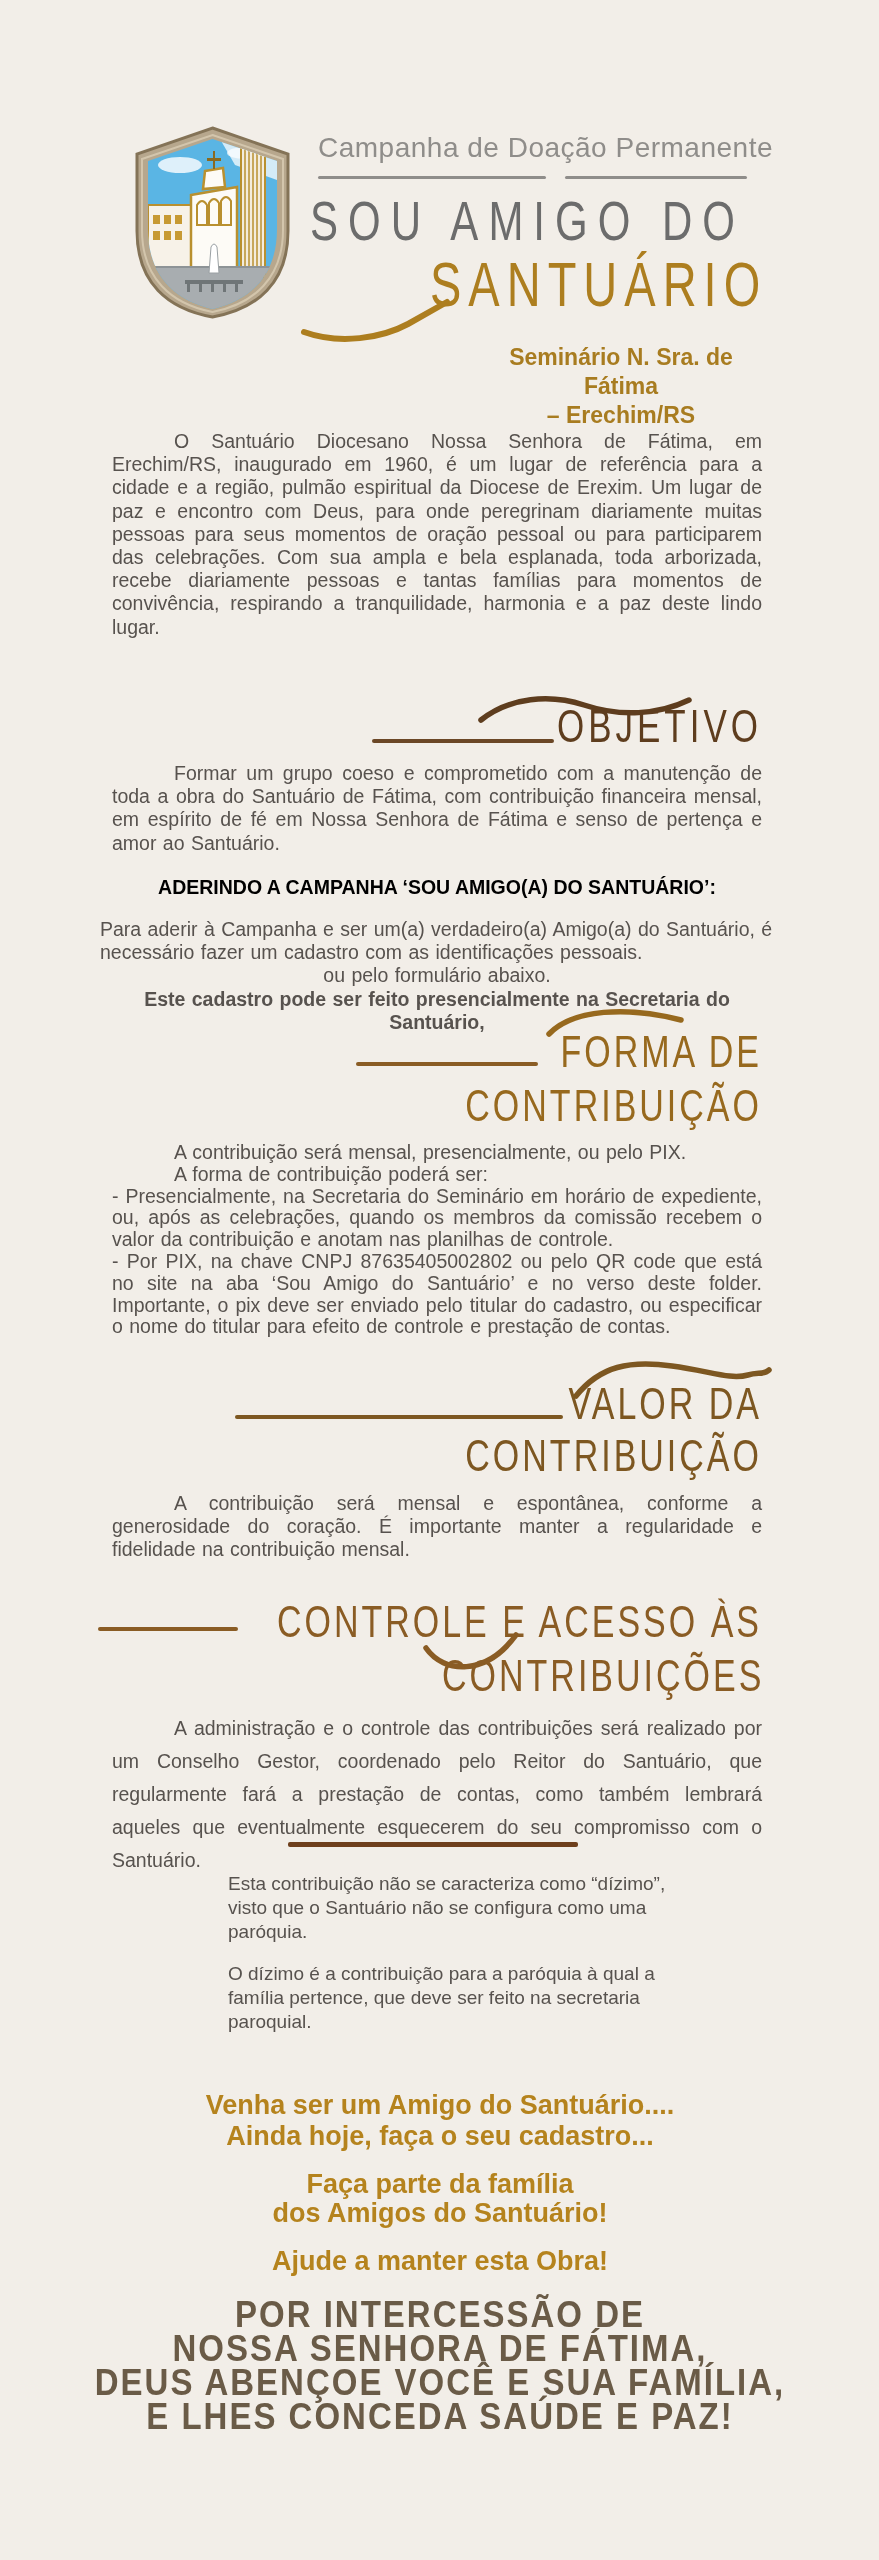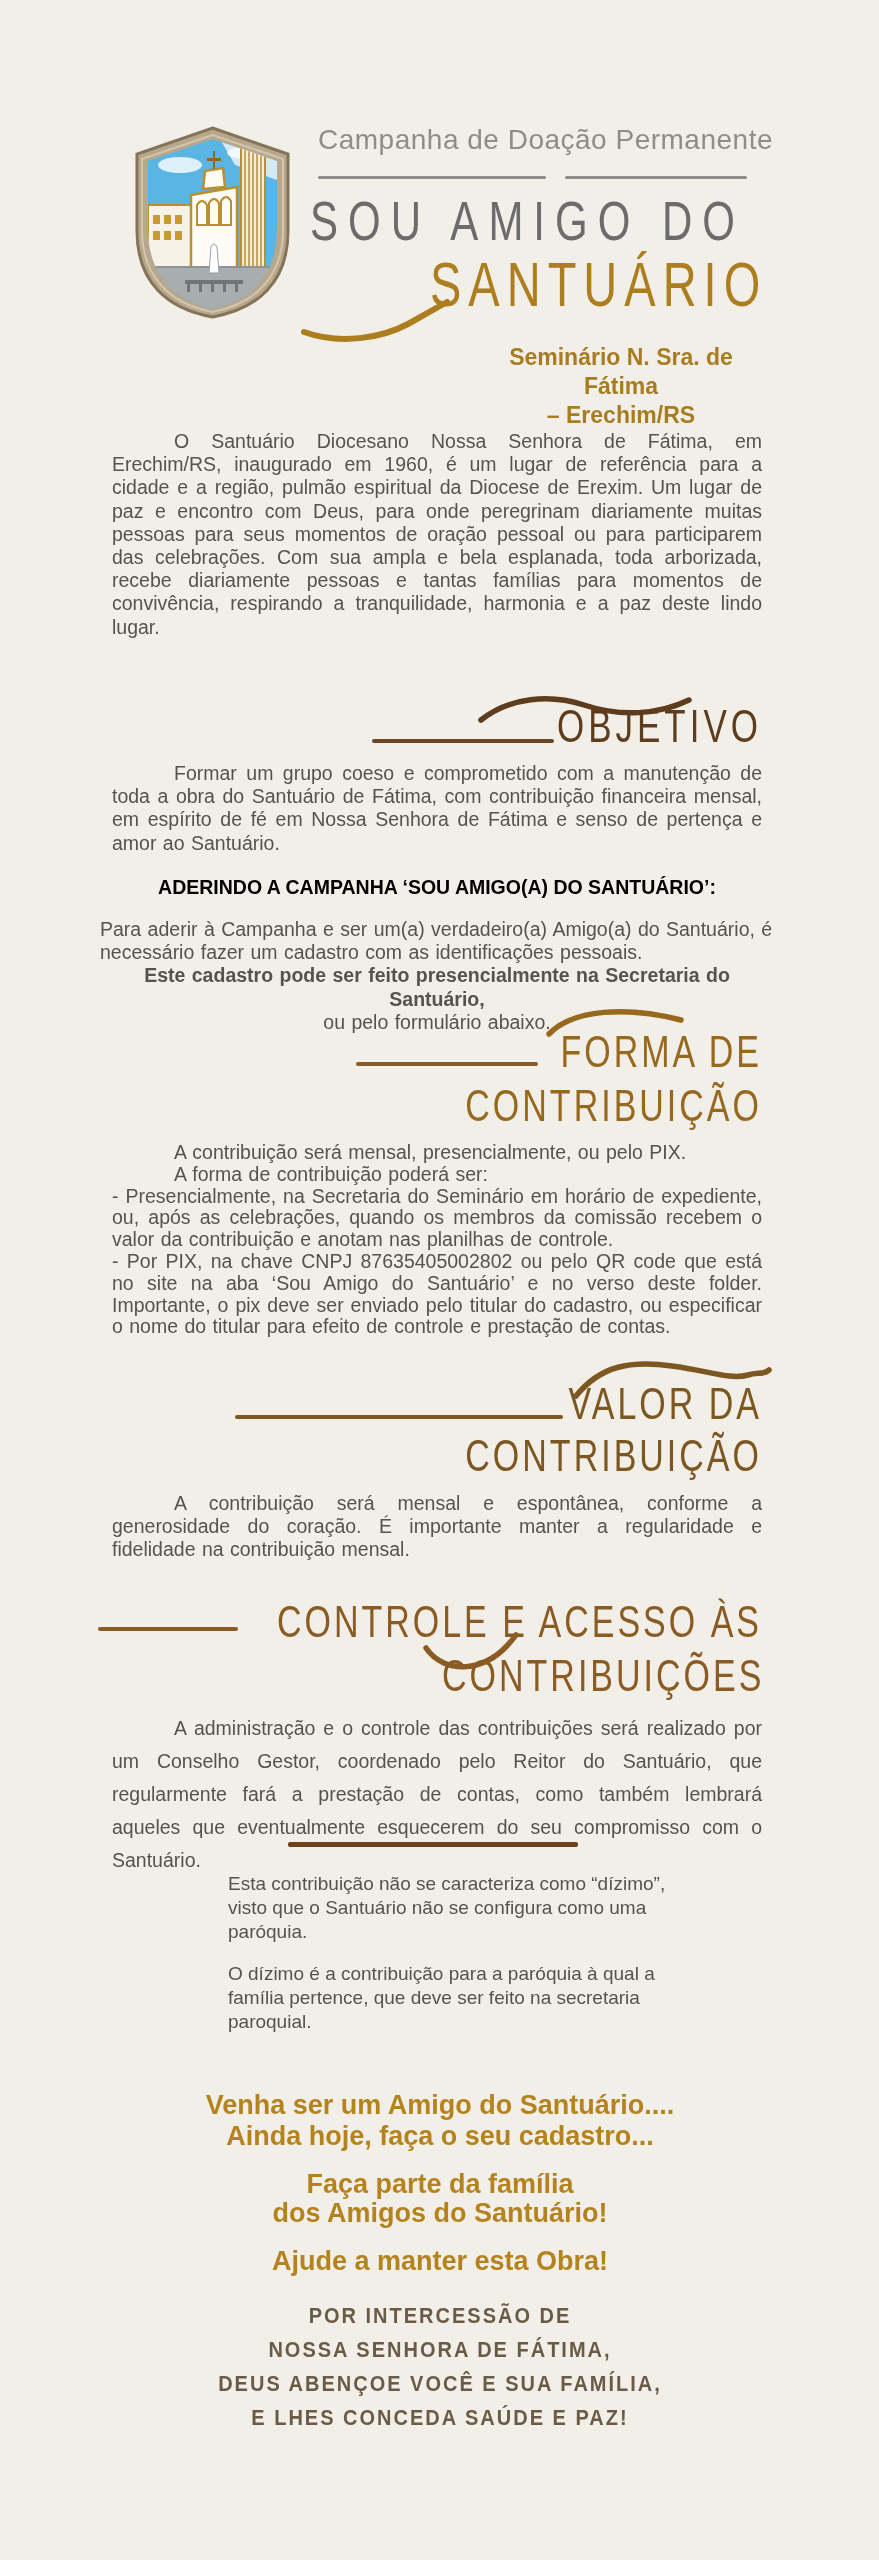--- a/index.html
+++ b/index.html
@@ -20,21 +20,21 @@
   .title2{font-size:47px;letter-spacing:7px;color:#ad7e1f;}
   .subtitle{font-size:23px;line-height:29px;font-weight:700;color:#a87c20;text-align:center;}
   .h-obj{font-size:35px;letter-spacing:4px;color:#5e3d1e;}
   .h-forma{font-size:34px;letter-spacing:3px;color:#97691e;}
   .h-valor{font-size:34px;letter-spacing:3px;color:#7d5721;}
   .h-ctrl{font-size:34px;letter-spacing:3px;color:#8a5c24;}
   .aderindo-h{font-size:19.5px;font-weight:700;color:#000000;}
   .boldline{font-weight:700;}
   .notes{font-size:19px;line-height:24px;color:#57524e;text-align:left;}
   .cta{font-size:27px;line-height:31px;font-weight:700;color:#b5831d;text-align:center;}
-  .blessing{font-size:20px;line-height:34px;font-weight:700;color:#6a5b47;text-align:center;
+  .blessing{font-size:33px;line-height:34px;font-weight:700;color:#6a5b47;text-align:center;
             letter-spacing:2px;}
   .blessing .ln{display:inline-block;transform:scaleY(1.12);transform-origin:center top;}
   svg.deco{position:absolute;overflow:visible;}
 </style>
 </head>
 <body>
 
 <div class="canvas">
 
   <svg class="abs" style="left:125px;top:125px;" width="175" height="195" viewBox="0 0 175 195">
@@ -84,21 +84,21 @@
           <rect x="74" y="159" width="3" height="8"></rect>
         <rect x="86" y="159" width="3" height="8"></rect>
           <rect x="98" y="159" width="3" height="8"></rect>
           <rect x="110" y="159" width="3" height="8"></rect>
       </g>
       <path d="M86 122 q3 -6 6 0 l2 26 l-10 0 Z" fill="#ffffff" stroke="#9aa0a3" stroke-width="1"></path>
     </g>
     <path d="M87.5 10 L158 34 L158 105 C158 153 129 179 87.5 187 C46 179 17 153 17 105 L17 34 Z" fill="none" stroke="#d9cdb4" stroke-width="2" opacity="0.8"></path>
   </svg>
 
-  <div class="abs kicker" style="left:318px;top:124px;">Campanha de Doação Permanente</div>
+  <div class="abs kicker" style="left:318px;top:132px;">Campanha de Doação Permanente</div>
   <div class="rule" style="left:318px;top:176px;width:228px;height:3px;background:#8f8d8a;"></div>
   <div class="rule" style="left:565px;top:176px;width:182px;height:3px;background:#8f8d8a;"></div>
 
   <div class="abs" style="left:310px;top:190px;">
     <span class="hand title1">SOU AMIGO DO</span>
   </div>
   <div class="abs" style="left:430px;top:248px;width:332px;text-align:right;">
     <span class="hand hand-r title2">SANTUÁRIO</span>
   </div>
   <svg class="deco" style="left:300px;top:300px;" width="150" height="46" viewBox="0 0 150 46">
@@ -117,22 +117,22 @@
   </svg>
   <div class="rule" style="left:372px;top:739px;width:182px;height:3.5px;background:#6b4726;"></div>
   <div class="abs" style="left:550px;top:700px;width:212px;text-align:right;">
     <span class="hand hand-r h-obj">OBJETIVO</span>
   </div>
   <div class="abs copy indent" style="left:112px;top:762px;width:650px;">Formar um grupo coeso e comprometido com a manutenção de toda a obra do Santuário de Fátima, com contribuição financeira mensal, em espírito de fé em Nossa Senhora de Fátima e senso de pertença e amor ao Santuário.</div>
 
   <div class="abs" style="left:100px;top:876px;width:674px;">
     <div class="aderindo-h center">ADERINDO A CAMPANHA ‘SOU AMIGO(A) DO SANTUÁRIO’:</div>
     <div class="copy center" style="text-align:left;margin-top:19px;">Para aderir à Campanha e ser um(a) verdadeiro(a) Amigo(a) do Santuário, é necessário fazer um cadastro com as identificações pessoais.</div>
+    <div class="copy center" style="text-align:center;">ou pelo formulário abaixo.</div>
     <div class="copy center boldline" style="text-align:center;">Este cadastro pode ser feito presencialmente na Secretaria do Santuário,</div>
-    <div class="copy center" style="text-align:center;">ou pelo formulário abaixo.</div>
   </div>
 
   <svg class="deco" style="left:545px;top:1004px;" width="140" height="34" viewBox="0 0 140 34">
     <path d="M4 30 C 28 5, 82 2, 136 16" fill="none" stroke="#97691e" stroke-width="5.5" stroke-linecap="round"></path>
   </svg>
   <div class="rule" style="left:356px;top:1062px;width:182px;height:3.5px;background:#8a5c24;"></div>
   <div class="abs" style="left:548px;top:1026px;width:214px;text-align:right;">
     <span class="hand hand-r h-forma">FORMA DE</span>
   </div>
   <div class="abs" style="left:442px;top:1080px;width:320px;text-align:right;">

